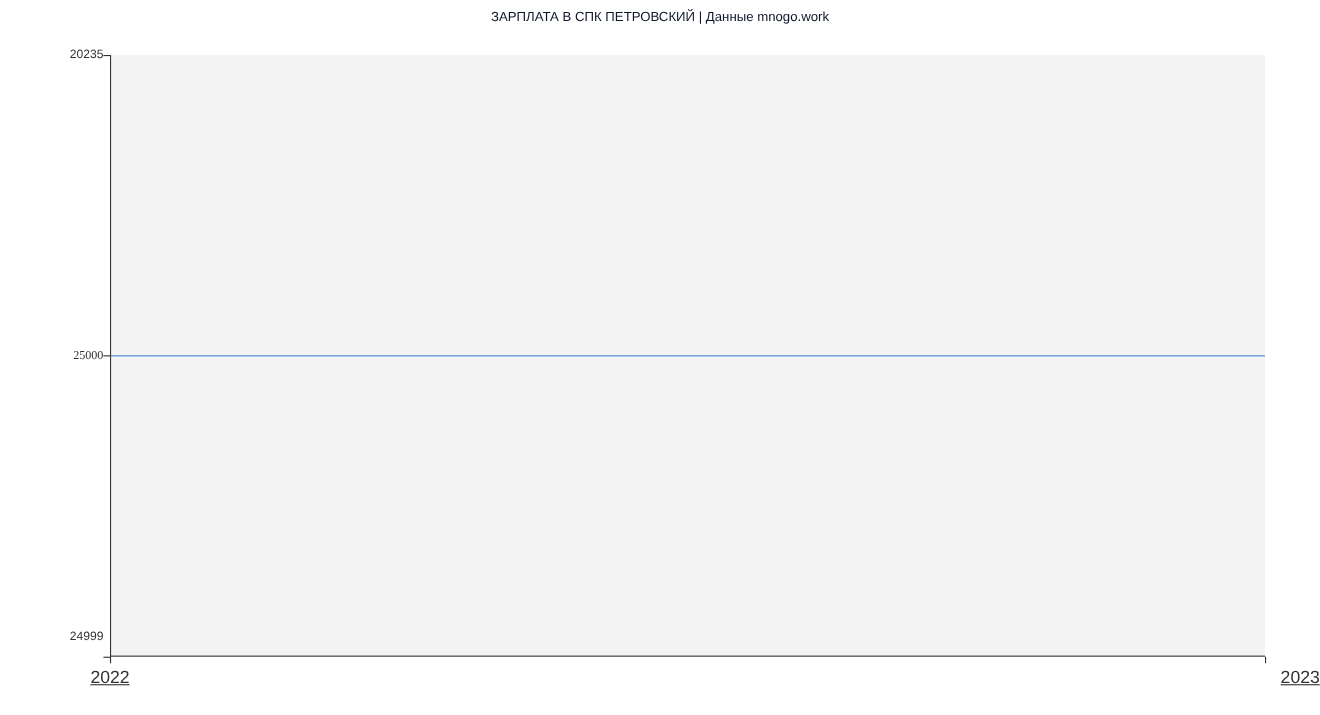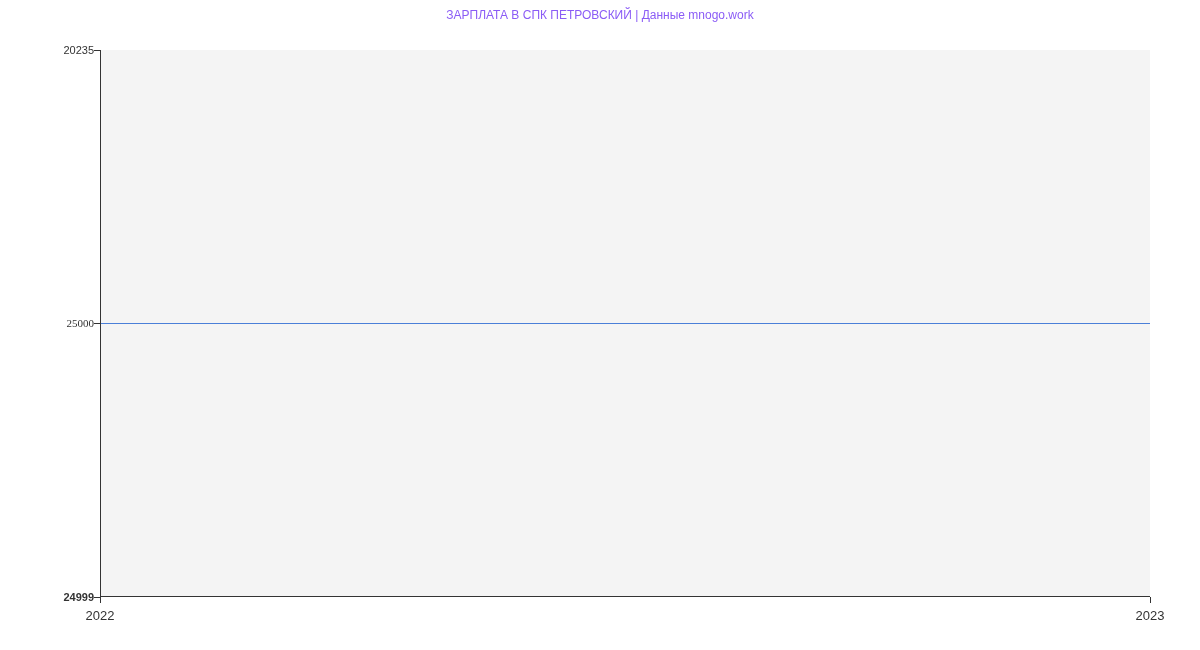--- a/index.html
+++ b/index.html
@@ -10,21 +10,21 @@
       font-family: Verdana, Geneva, sans-serif;
       position: relative;
     }
     .title {
       position: absolute;
       top: 8px;
       left: 0;
       right: 0;
       text-align: center;
       font-size: 12px;
-      color: #8b5cf6;
+      color: #0f172a;
     }
     .plot-area {
       position: absolute;
       left: 100px;
       top: 50px;
       width: 1050px;
       height: 547px;
       background: #f4f4f4;
       border-left: 1px solid #333;
       border-bottom: 1px solid #333;
@@ -54,40 +54,41 @@
     .x-tick {
       position: absolute;
       top: 597px;
       height: 6px;
       width: 0;
       border-left: 1px solid #333;
     }
     .x-label {
       position: absolute;
       top: 608px;
-      font-size: 13px;
+      font-size: 16px;
       color: #333;
       transform: translateX(-50%);
+      text-decoration: underline;
     }
   </style>
 </head>
 <body>
 
 <div class="title">ЗАРПЛАТА В СПК ПЕТРОВСКИЙ | Данные mnogo.work</div>
 
 <div class="plot-area">
   <div class="line" style="top: 50%;"></div>
 </div>
 
 <div class="y-tick" style="top: 50px;"></div>
 <div class="y-label" style="top: 50px;">20235</div>
 
 <div class="y-tick" style="top: 323px;"></div>
 <div class="y-label" style="top: 323px; font-family: Liberation Serif, serif;">25000</div>
 
 <div class="y-tick" style="top: 597px;"></div>
-<div class="y-label" style="top: 597px; font-weight: bold;">24999</div>
+<div class="y-label" style="top: 579px;">24999</div>
 
 <div class="x-tick" style="left: 100px;"></div>
 <div class="x-label" style="left: 100px;">2022</div>
 
 <div class="x-tick" style="left: 1150px;"></div>
-<div class="x-label" style="left: 1150px;">2023</div>
+<div class="x-label" style="left: 1182px;">2023</div>
 
 </body></html>

